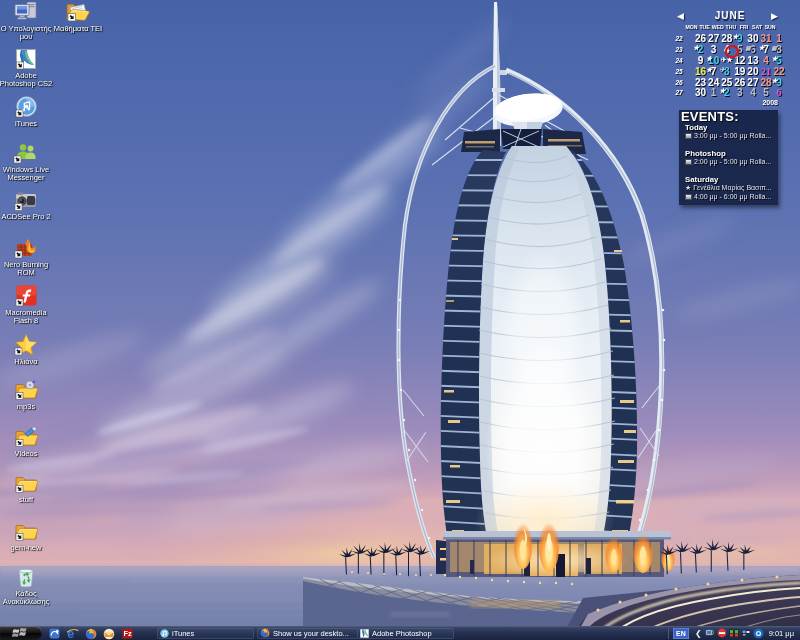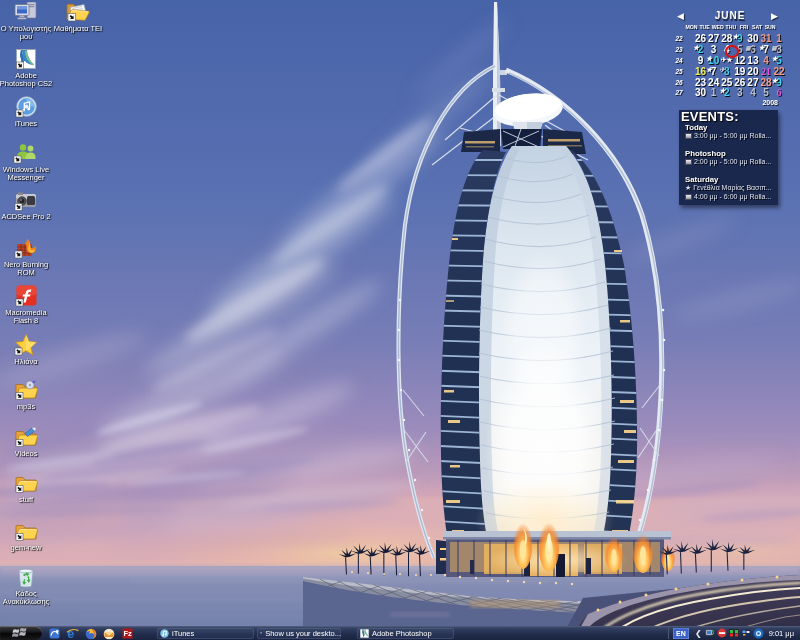--- a/index.html
+++ b/index.html
@@ -837,21 +837,21 @@
  </svg>
  <div class="btn" style="left:157px;width:97px">
   <svg width="9" height="9" viewBox="0 0 9 9">
         <circle cx="4.5" cy="4.5" r="4.2" fill="#7fc4ea"></circle>
         <path d="M3.4,6.4 L3.4,2.6 L6.2,2 L6.2,5.4" stroke="#fff" stroke-width="0.9" fill="none"></path>
         <circle cx="3" cy="6.4" r="0.8" fill="#fff"></circle>
         <circle cx="5.8" cy="5.6" r="0.8" fill="#fff"></circle>
       </svg>
   <span>iTunes</span>
  </div>
- <div class="btn" style="left:257px;width:84px">
+ <div class="btn" style="left:257px;width:101px">
   <svg width="10" height="10" viewBox="0 0 12 12">
         <circle cx="6" cy="6" r="5.3" fill="#3a6ac8"></circle>
         <path d="M6,0.7 A5.3,5.3 0 0 1 11.3,6 A5.3,5.3 0 0 1 8,10.9 Q9.8,8.5 9.4,5.5 Q9,2.5 6,0.7Z" fill="#f08420"></path>
         <path d="M6,0.7 Q2.5,1.5 1.3,4.5 Q2.8,2.8 5,3 Q4,4.5 4.6,6 Q5.5,4.8 7,5 Q8.5,5.3 8.8,7 Q9.4,3 6,0.7Z" fill="#f9b830"></path>
       </svg>
   <span>Show us your deskto...</span>
  </div>
  <div class="btn" style="left:357px;width:97px">
   <svg width="9" height="9" viewBox="0 0 9 9">
         <rect x="0.3" y="0.3" width="8.4" height="8.4" fill="#fdfeff"></rect>

